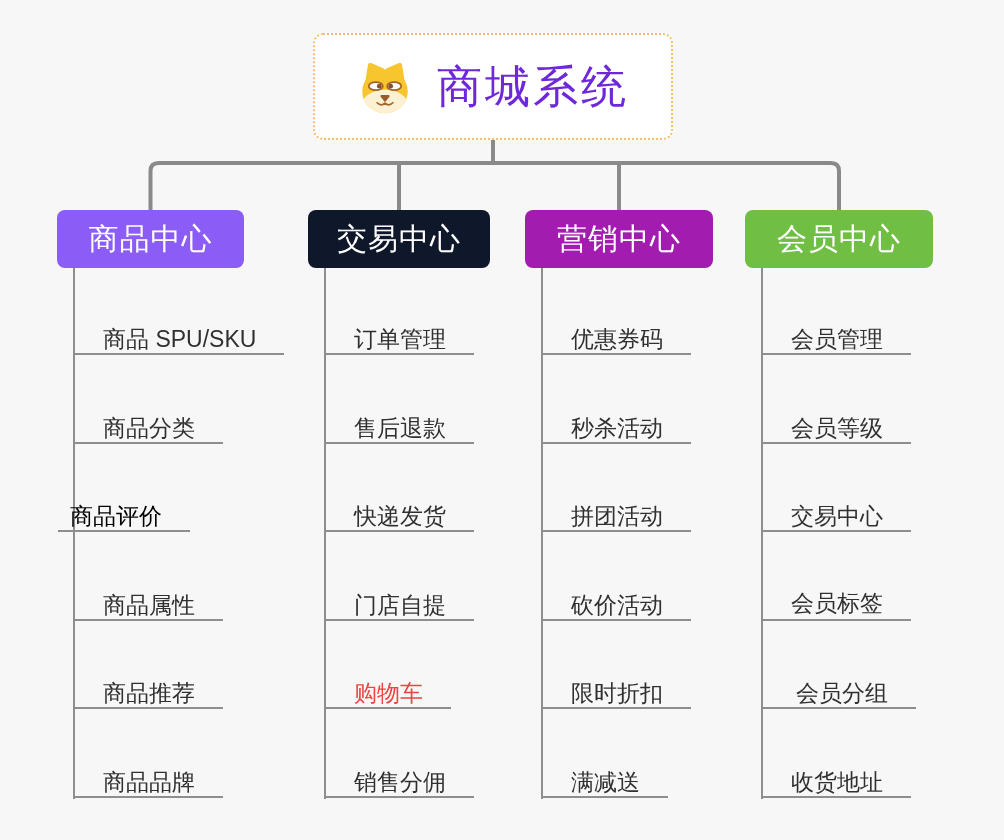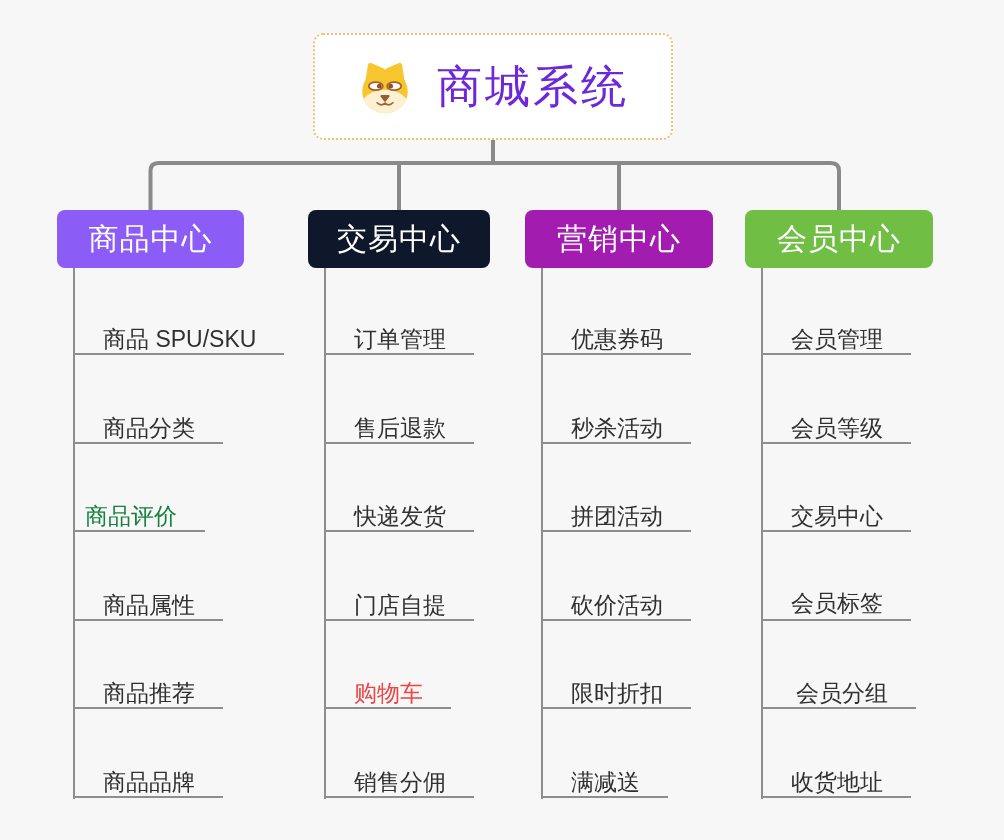--- a/index.html
+++ b/index.html
@@ -103,21 +103,21 @@
       </svg>
     </span>
     <span class="root-title" style="color: #6d28d9; margin-left: 8px;">商城系统</span>
   </div>
 
   <div id="branches">
       <div class="branch-node" style="left: 57px; width: 187px; background: #8b5cf6;">商品中心</div>
       <div class="trunk" style="left: 73px; top: 268px; height: 531px; background: rgb(142, 142, 142);"></div>
       <div class="leaf" style="left: 73px; top: 325px; color: rgb(48, 48, 48); border-bottom-color: rgb(142, 142, 142);">商品 SPU/SKU</div>
       <div class="leaf" style="left: 73px; top: 414px; color: rgb(48, 48, 48); border-bottom-color: rgb(142, 142, 142);">商品分类</div>
-      <div class="leaf" style="left: 73px; top: 502px; color: #15803d; border-bottom-color: rgb(142, 142, 142); padding-left: 12px;">商品评价</div>
+      <div class="leaf" style="left: 58px; top: 502px; color: #000000; border-bottom-color: rgb(142, 142, 142); padding-left: 12px;">商品评价</div>
       <div class="leaf" style="left: 73px; top: 591px; color: rgb(48, 48, 48); border-bottom-color: rgb(142, 142, 142);">商品属性</div>
       <div class="leaf" style="left: 73px; top: 679px; color: rgb(48, 48, 48); border-bottom-color: rgb(142, 142, 142);">商品推荐</div>
       <div class="leaf" style="left: 73px; top: 768px; color: rgb(48, 48, 48); border-bottom-color: rgb(142, 142, 142);">商品品牌</div>
       <div class="branch-node" style="left: 308px; width: 182px; background: #0f172a;">交易中心</div>
       <div class="trunk" style="left: 324px; top: 268px; height: 531px; background: rgb(142, 142, 142);"></div>
       <div class="leaf" style="left: 324px; top: 325px; color: rgb(48, 48, 48); border-bottom-color: rgb(142, 142, 142);">订单管理</div>
       <div class="leaf" style="left: 324px; top: 414px; color: rgb(48, 48, 48); border-bottom-color: rgb(142, 142, 142);">售后退款</div>
       <div class="leaf" style="left: 324px; top: 502px; color: rgb(48, 48, 48); border-bottom-color: rgb(142, 142, 142);">快递发货</div>
       <div class="leaf" style="left: 324px; top: 591px; color: rgb(48, 48, 48); border-bottom-color: rgb(142, 142, 142);">门店自提</div>
       <div class="leaf" style="left: 324px; top: 679px; color: #ef4444; border-bottom-color: rgb(142, 142, 142);">购物车</div>

